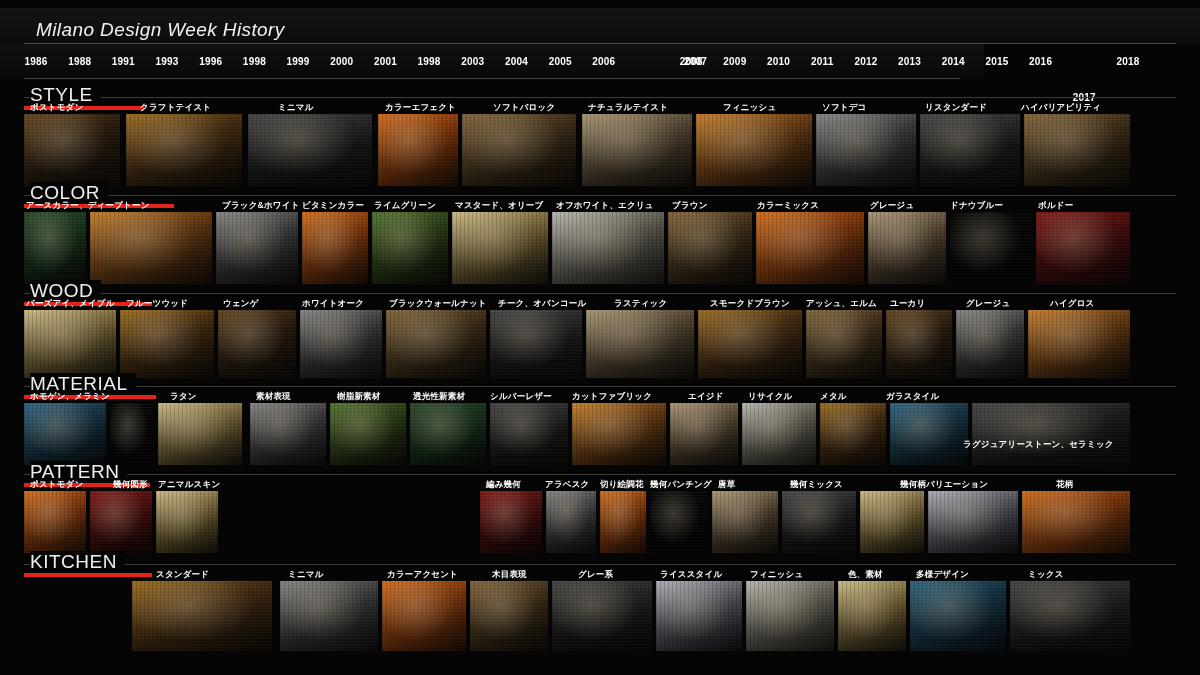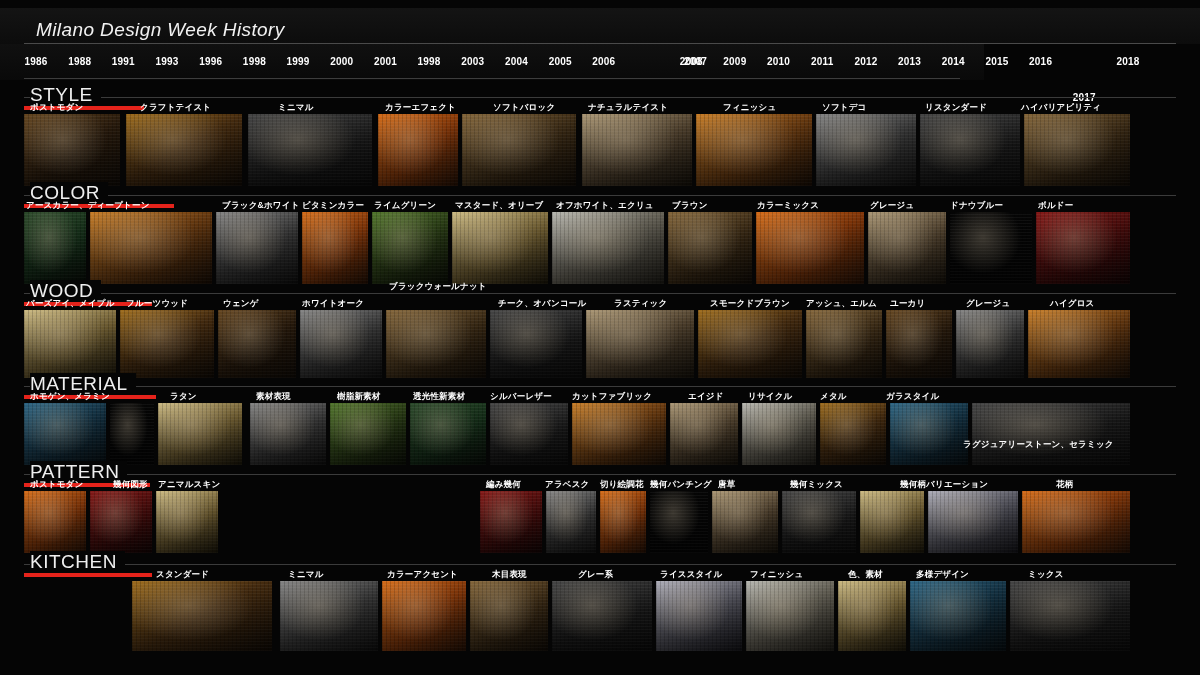--- a/index.html
+++ b/index.html
@@ -328,21 +328,21 @@
         <div class="thumb" style="left: 1028px; width: 102px; top: 30px; height: 68px;">
           <div class="inner t7">
             <div class="grain"></div>
             <div class="vig"></div>
           </div>
         </div>
         <div class="lbl" style="left: 26px; top: 18px;">バーズアイ、メイプル</div>
         <div class="lbl" style="left: 126px; top: 18px;">フルーツウッド</div>
         <div class="lbl" style="left: 223px; top: 18px;">ウェンゲ</div>
         <div class="lbl" style="left: 302px; top: 18px;">ホワイトオーク</div>
-        <div class="lbl" style="left: 389px; top: 1px; text-align: right;">ブラックウォールナット</div>
+        <div class="lbl" style="left: 389px; top: 18px; text-align: right;">ブラックウォールナット</div>
         <div class="lbl" style="left: 498px; top: 18px;">チーク、オバンコール</div>
         <div class="lbl" style="left: 614px; top: 18px;">ラスティック</div>
         <div class="lbl" style="left: 710px; top: 18px;">スモークドブラウン</div>
         <div class="lbl" style="left: 806px; top: 18px;">アッシュ、エルム</div>
         <div class="lbl" style="left: 890px; top: 18px;">ユーカリ</div>
         <div class="lbl" style="left: 966px; top: 18px;">グレージュ</div>
         <div class="lbl" style="left: 1050px; top: 18px;">ハイグロス</div>
       </div>
       <div class="row" style="top: 373px; height: 86px;">
         <div class="rowline"></div>

